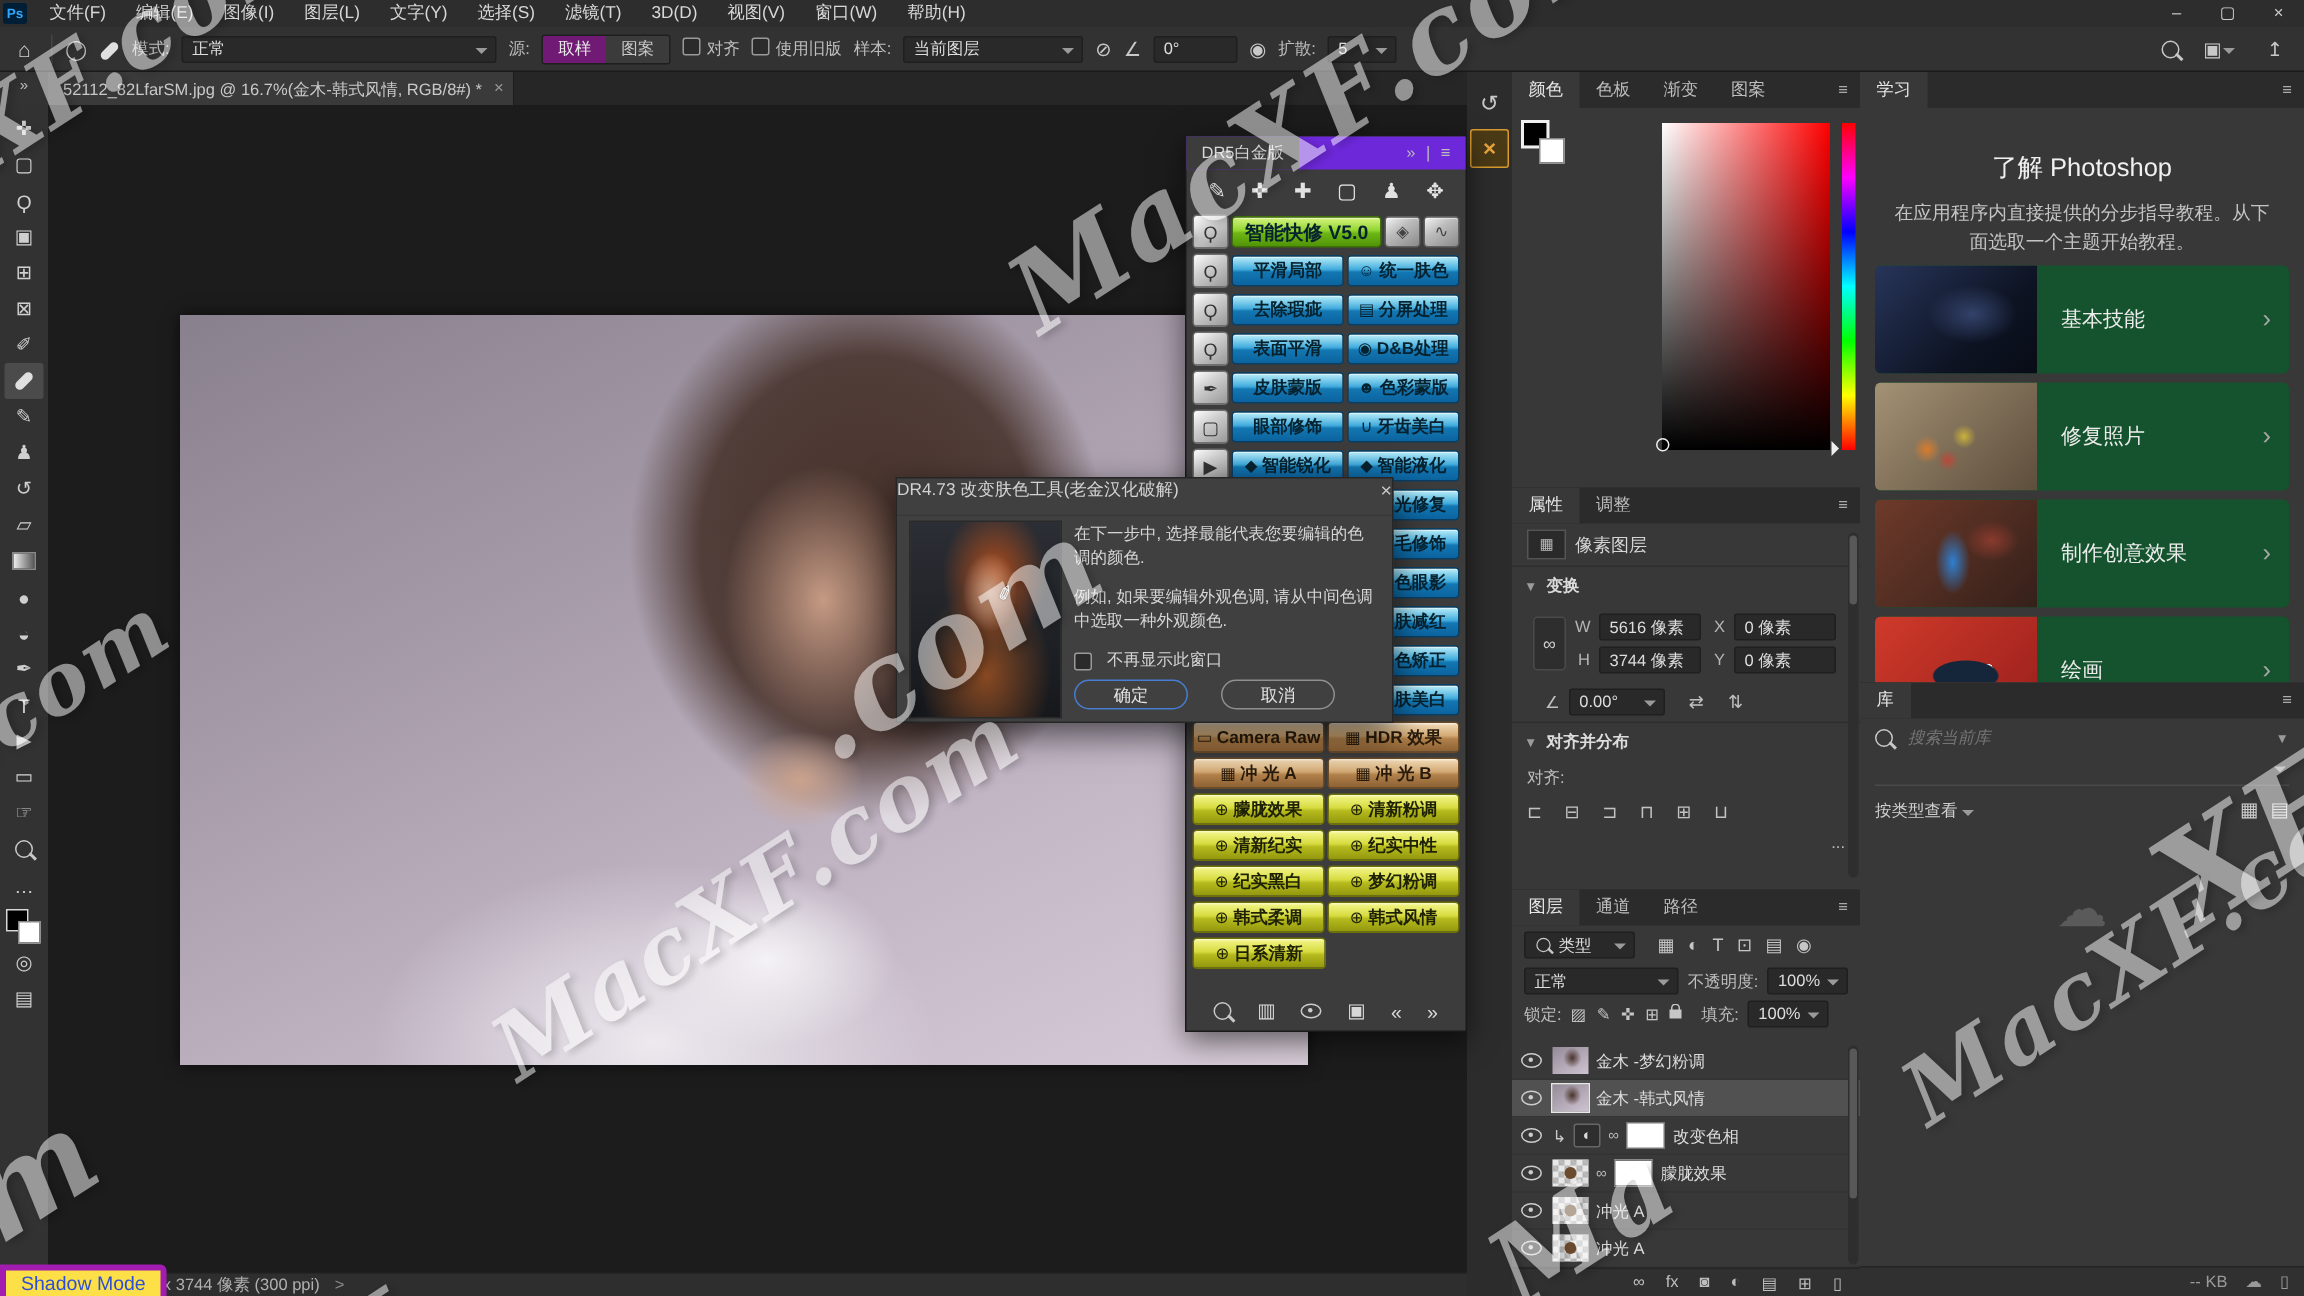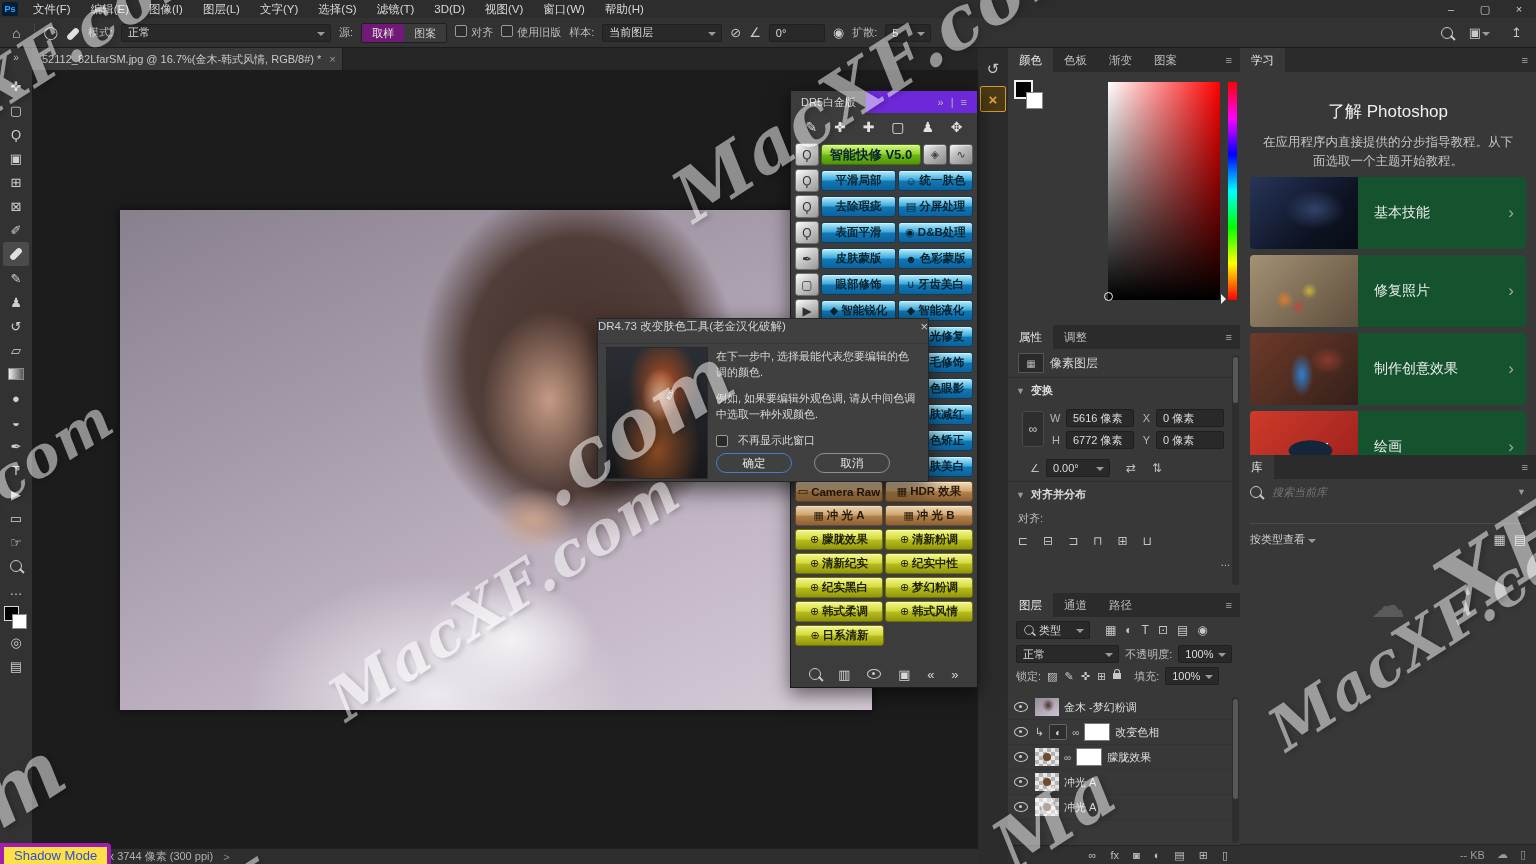--- a/index.html
+++ b/index.html
@@ -408,21 +408,21 @@
               <span>5616 像素</span>
             </span>
           <span class="tf-label">X</span>
           <span class="field tf">
               <span>0 像素</span>
             </span>
         </div>
         <div class="prow" style="padding:2px 0">
           <span class="tf-label">H</span>
           <span class="field tf">
-              <span>6772 像素</span>
+              <span>3744 像素</span>
             </span>
           <span class="tf-label">Y</span>
           <span class="field tf">
               <span>0 像素</span>
             </span>
         </div>
       </div>
     </div>
     <div class="prow" style="padding-left:22px">
       <span style="color:#c0c0c0">∠</span>
@@ -496,20 +496,27 @@
         </span>
     </div>
     <div id="layer-rows">
         <div class="lrow">
           <span class="eyecell">
             <span class="eye"></span>
           </span>
           <span class="lthumb photo"></span>
           <span class="lname">金木 -梦幻粉调</span>
         </div>
+        <div class="lrow sel">
+          <span class="eyecell">
+            <span class="eye"></span>
+          </span>
+          <span class="lthumb photo selb"></span>
+          <span class="lname">金木 -韩式风情</span>
+        </div>
         <div class="lrow">
           <span class="eyecell">
             <span class="eye"></span>
           </span>
           <span class="clip">↳</span>
           <span class="adjicon">◐</span>
           <span class="linkg">∞</span>
           <span class="lthumb maskw"></span>
           <span class="lname">改变色相</span>
         </div>

